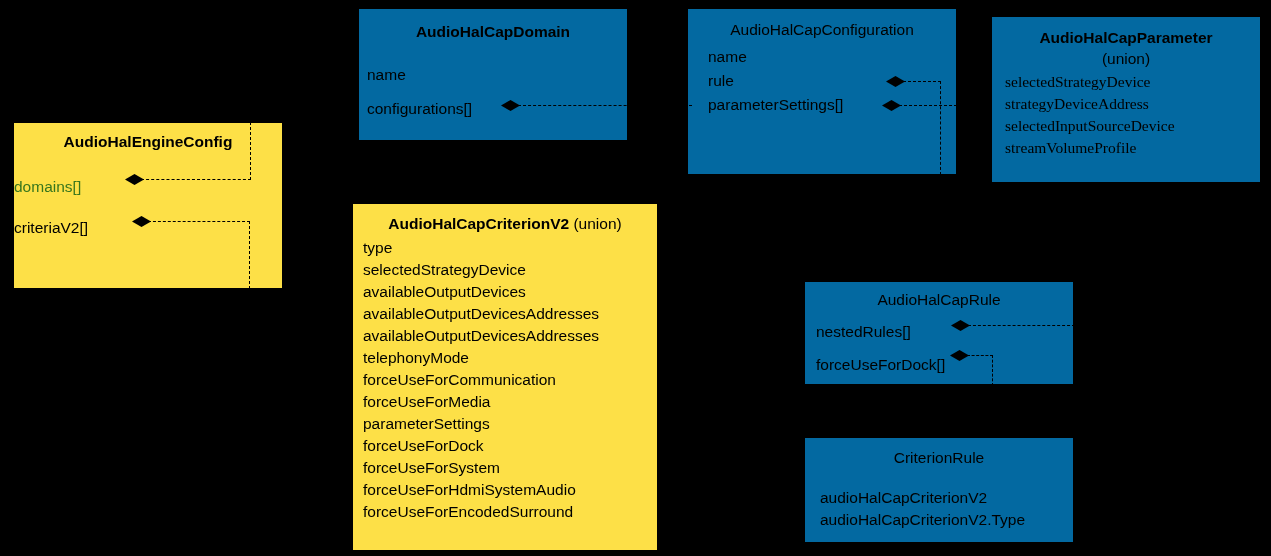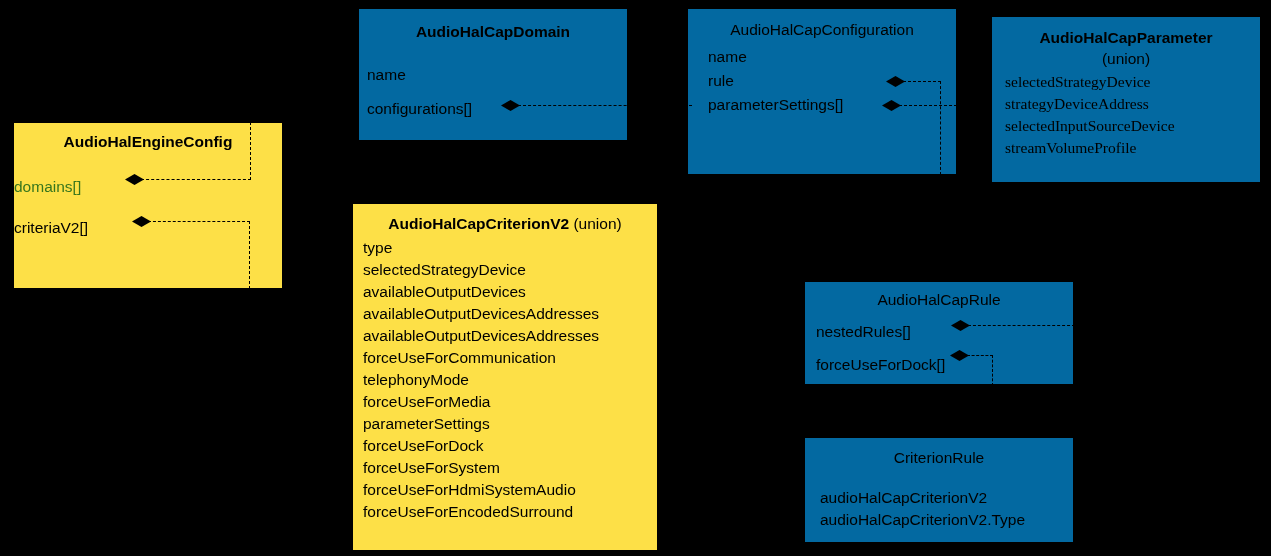--- a/index.html
+++ b/index.html
@@ -179,22 +179,22 @@
   </div>
 
   <div class="uml-box gray" id="box-criterion-v2">
     <div class="box-title"><span>AudioHalCapCriterionV2</span><span class="title-suffix"> (union)</span></div>
     <ul class="field-list">
       <li class="field">type</li>
       <li class="field">selectedStrategyDevice</li>
       <li class="field">availableOutputDevices</li>
       <li class="field">availableOutputDevicesAddresses</li>
       <li class="field">availableOutputDevicesAddresses</li>
+      <li class="field">telephonyMode</li>
       <li class="field">forceUseForCommunication</li>
-      <li class="field">telephonyMode</li>
       <li class="field">forceUseForMedia</li>
       <li class="field">parameterSettings</li>
       <li class="field">forceUseForDock</li>
       <li class="field">forceUseForSystem</li>
       <li class="field">forceUseForHdmiSystemAudio</li>
       <li class="field">forceUseForEncodedSurround</li>
     </ul>
   </div>
 
   <div class="uml-box green" id="box-cap-rule">

